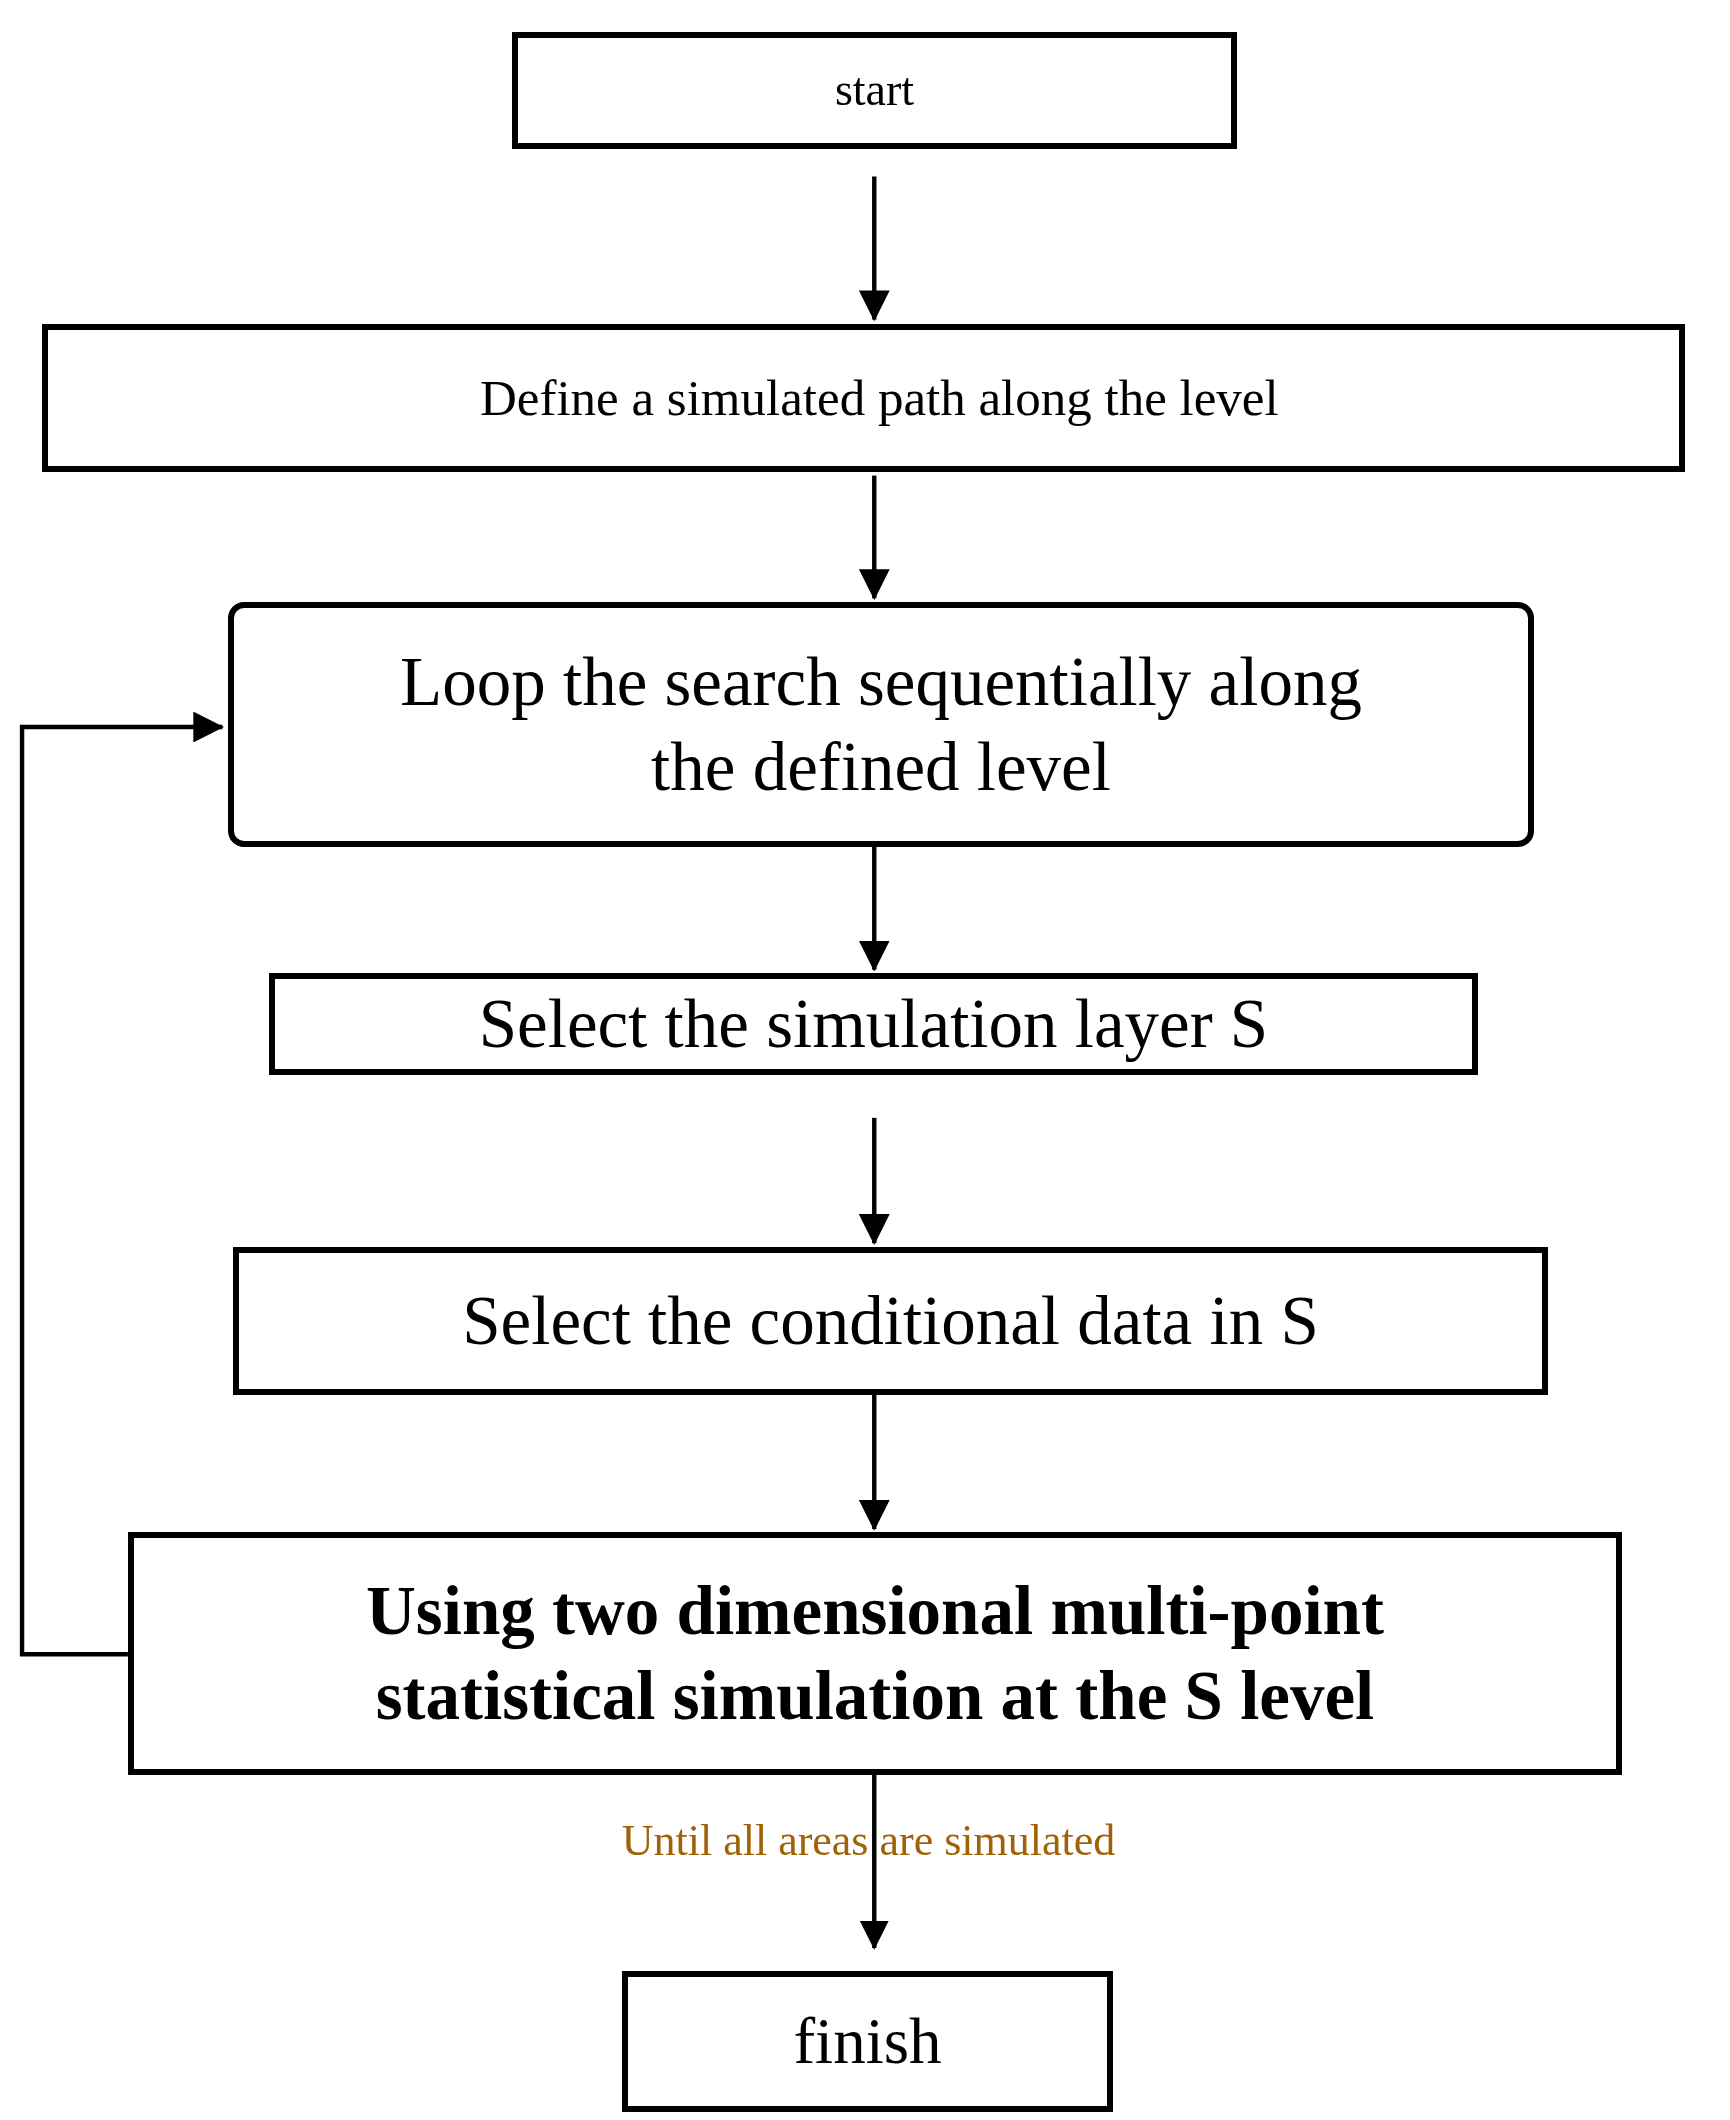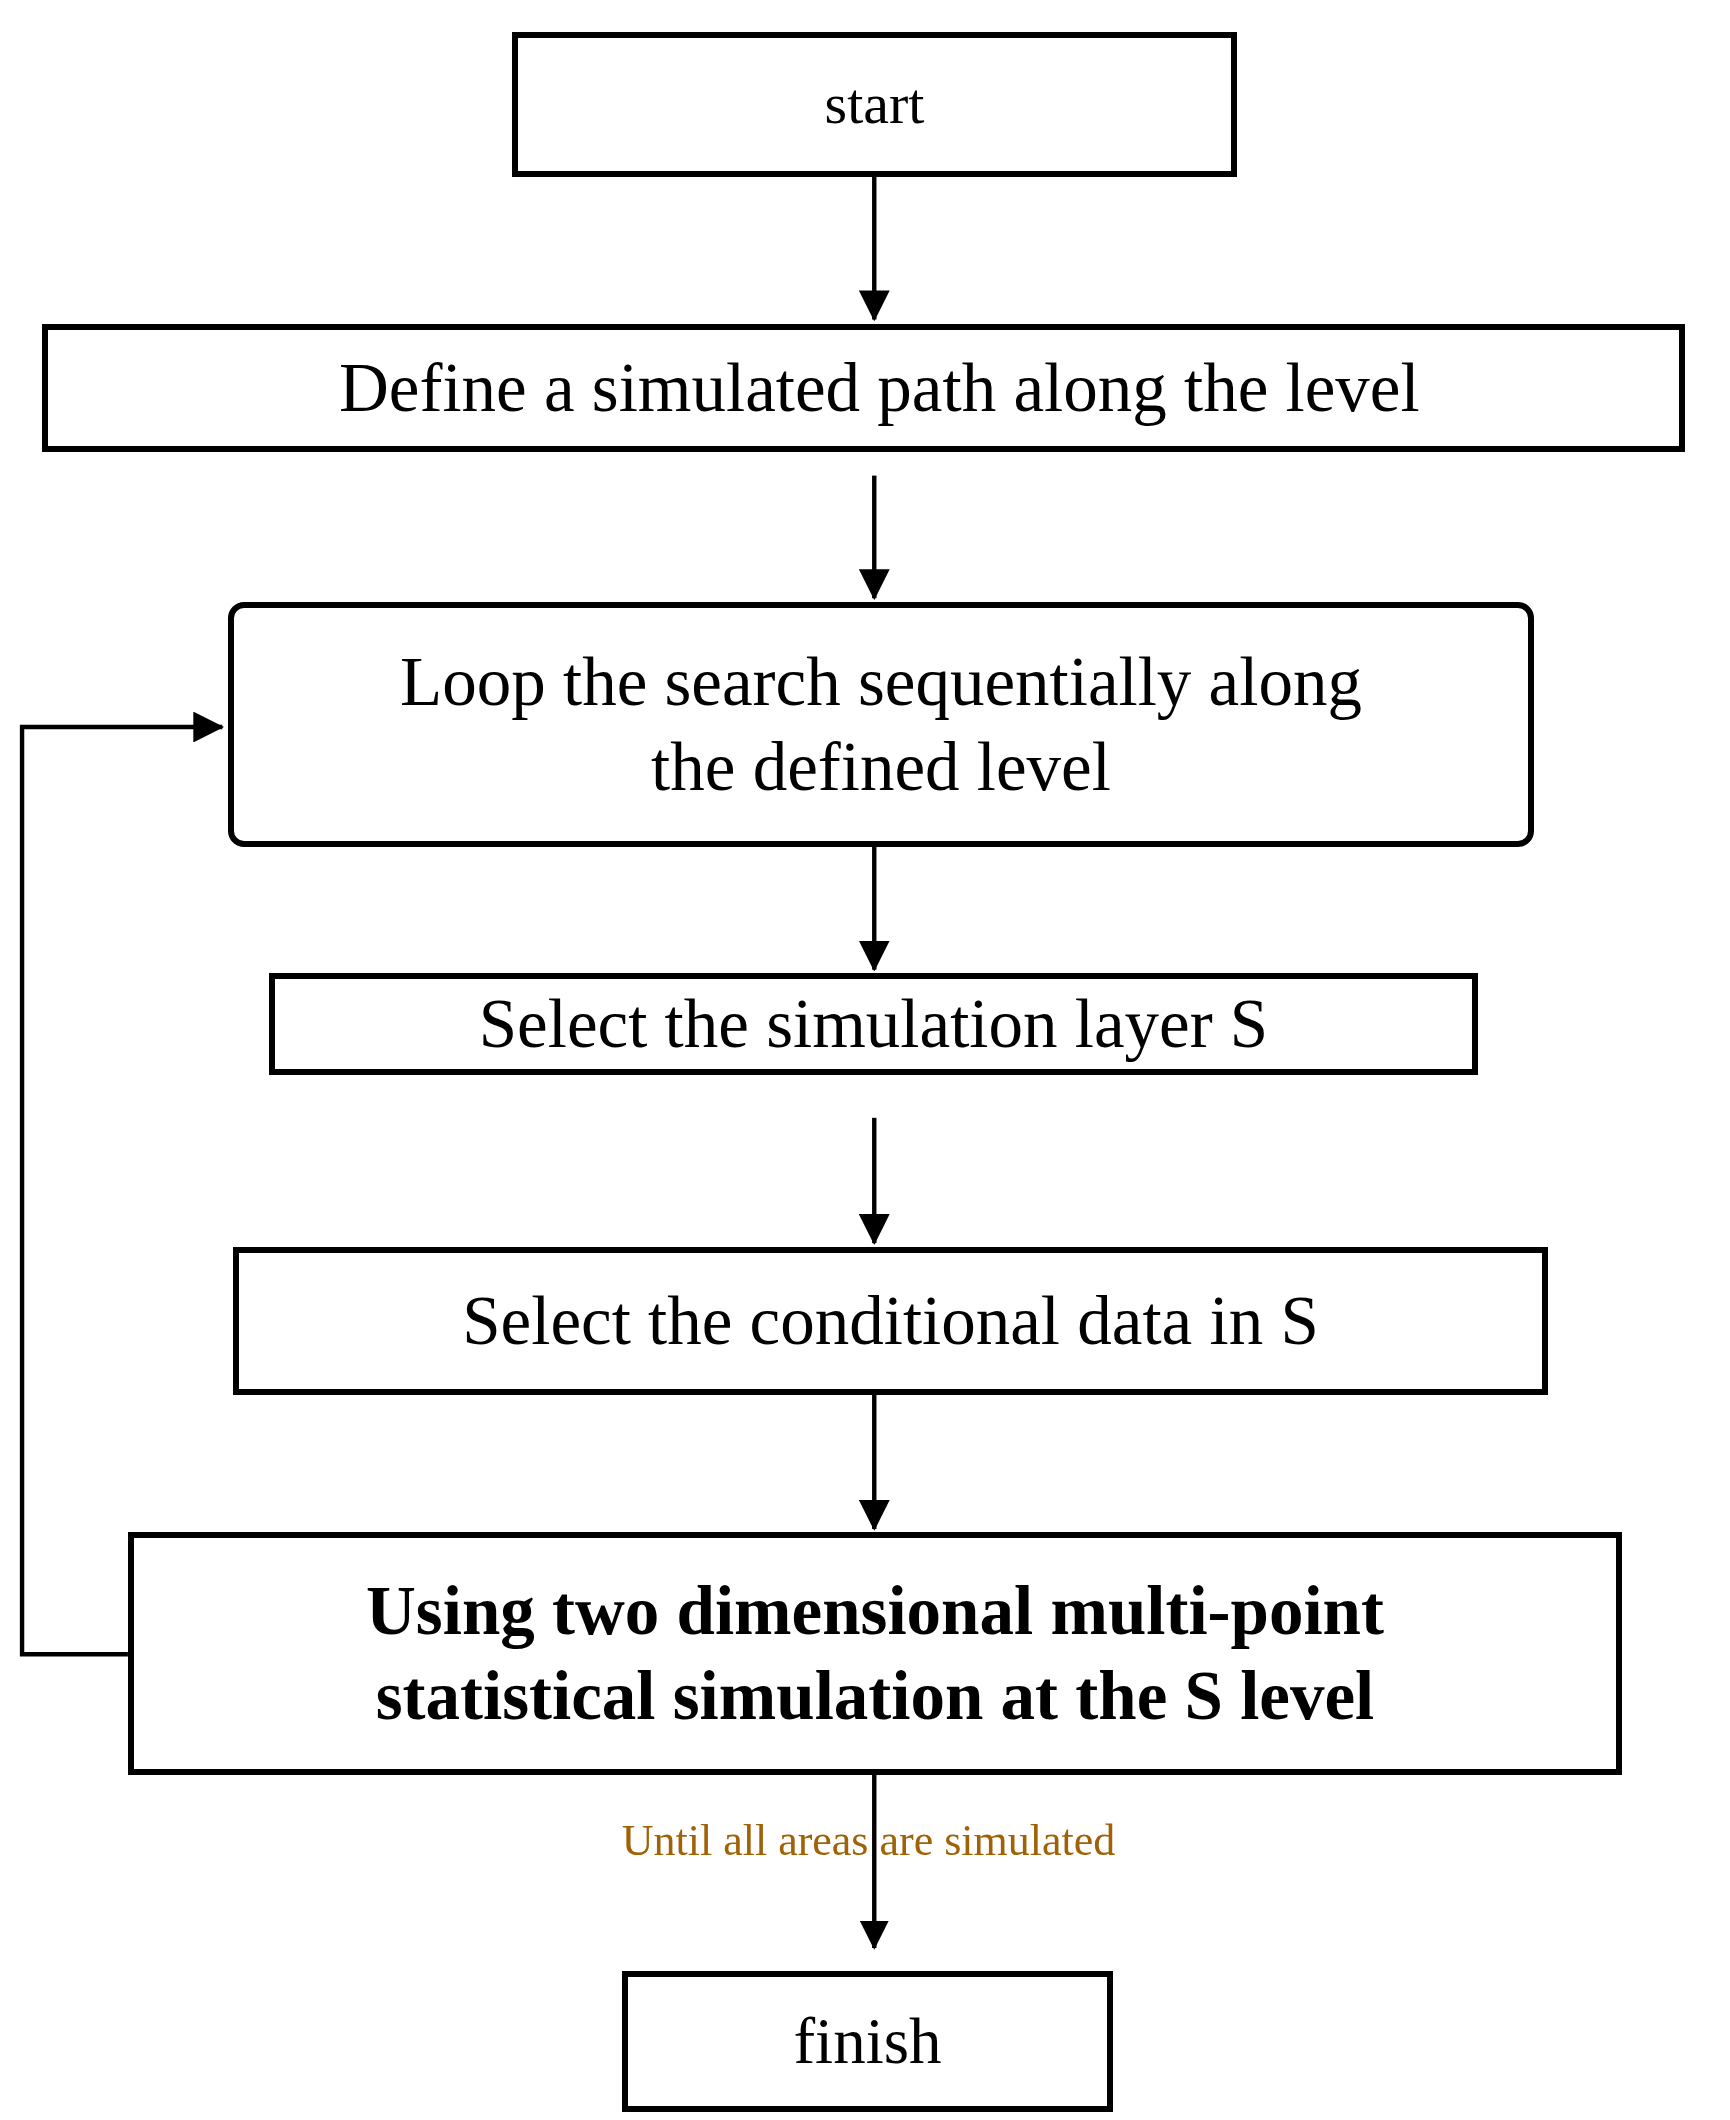--- a/index.html
+++ b/index.html
@@ -25,22 +25,22 @@
     display: flex;
     align-items: center;
     justify-content: center;
     text-align: center;
     color: #000000;
     font-family: "Liberation Serif", "DejaVu Serif", serif;
     line-height: 1.22;
     white-space: pre-line;
     padding: 0 12.4px;
   }
-  .node-start   { left: 512px;  top: 32px;   width: 725px;  height: 145px; font-size: 58px; }
-  .node-define  { left: 42px;   top: 324px;  width: 1643px; height: 128px; font-size: 69px; padding-left: 44px; }
+  .node-start   { left: 512px;  top: 32px;   width: 725px;  height: 117px; font-size: 46px; }
+  .node-define  { left: 42px;   top: 324px;  width: 1643px; height: 148px; font-size: 51px; padding-left: 44px; }
   .node-loop    { left: 228px;  top: 602px;  width: 1306px; height: 245px; font-size: 69px; border-radius: 16px; }
   .node-layer   { left: 269px;  top: 973px; width: 1209px; height: 102px; font-size: 69px; }
   .node-cond    { left: 233px;  top: 1247px; width: 1315px; height: 148px; font-size: 69px; }
   .node-using   { left: 128px;  top: 1532px; width: 1494px; height: 243px; font-size: 69px; font-weight: bold; }
   .node-finish  { left: 622px;  top: 1951px; width: 491px;  height: 141px; font-size: 65px; margin-top: 20px; }
 
   .edge-label {
     position: absolute;
     color: #a16207;
     font-family: "Liberation Serif", "DejaVu Serif", serif;

